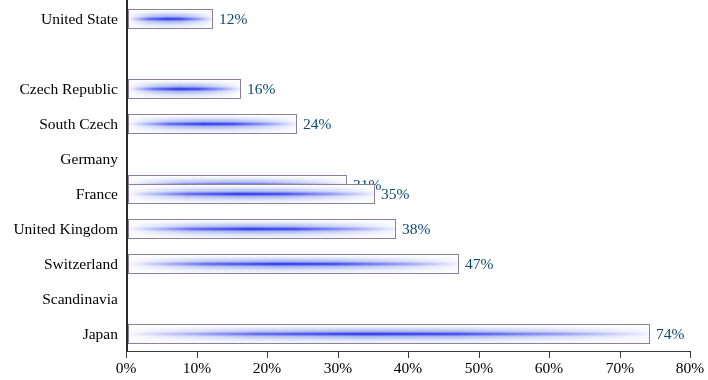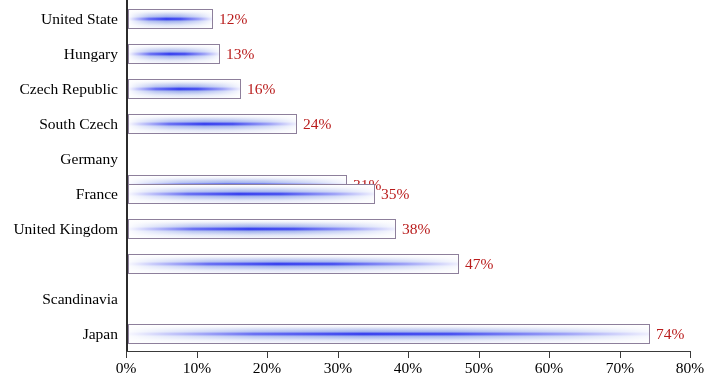--- a/index.html
+++ b/index.html
@@ -129,21 +129,21 @@
 
   .value-label {
     position: absolute;
     top: 50%;
     transform: translateY(-50%);
     left: 100%;
     margin-left: 6px;
     white-space: nowrap;
     font-size: 15.5px;
     line-height: 1;
-    color: #b91c1c;
+    color: #0c4a6e;
   }
 
   
   .xticks {
     position: absolute;
     left: 0;
     top: 0;
     width: 708px;
     height: 380px;
   }
@@ -179,31 +179,20 @@
         <div class="cat-label">United State</div>
         <div class="bar-wrap" style="width: 85px;">
           <div class="bar">
             <div class="shade-v"></div>
             <div class="shade-h"></div>
             <div class="gloss"></div>
           </div>
           <div class="value-label">12%</div>
         </div>
       </div>
-      <div class="row" style="top: 36px;">
-        <div class="cat-label">Hungary</div>
-        <div class="bar-wrap" style="width: 92px;">
-          <div class="bar">
-            <div class="shade-v"></div>
-            <div class="shade-h"></div>
-            <div class="gloss"></div>
-          </div>
-          <div class="value-label">13%</div>
-        </div>
-      </div>
       <div class="row" style="top: 71px;">
         <div class="cat-label">Czech Republic</div>
         <div class="bar-wrap" style="width: 113px;">
           <div class="bar">
             <div class="shade-v"></div>
             <div class="shade-h"></div>
             <div class="gloss"></div>
           </div>
           <div class="value-label">16%</div>
         </div>
@@ -246,20 +235,21 @@
         <div class="bar-wrap" style="width: 268px;">
           <div class="bar">
             <div class="shade-v"></div>
             <div class="shade-h"></div>
             <div class="gloss"></div>
           </div>
           <div class="value-label">38%</div>
         </div>
       </div>
       <div class="row" style="top: 246px;">
+        <div class="cat-label">Switzerland</div>
         <div class="bar-wrap" style="width: 331px;">
           <div class="bar">
             <div class="shade-v"></div>
             <div class="shade-h"></div>
             <div class="gloss"></div>
           </div>
           <div class="value-label">47%</div>
         </div>
       </div>
       <div class="row" style="top: 281px;">

